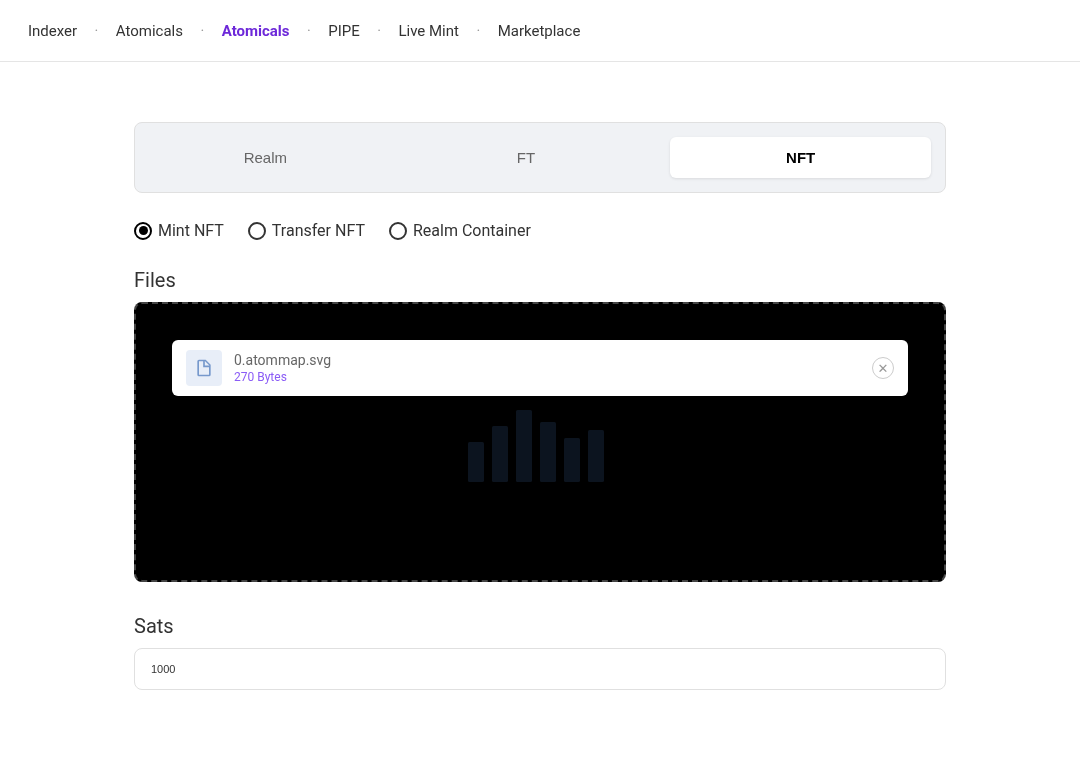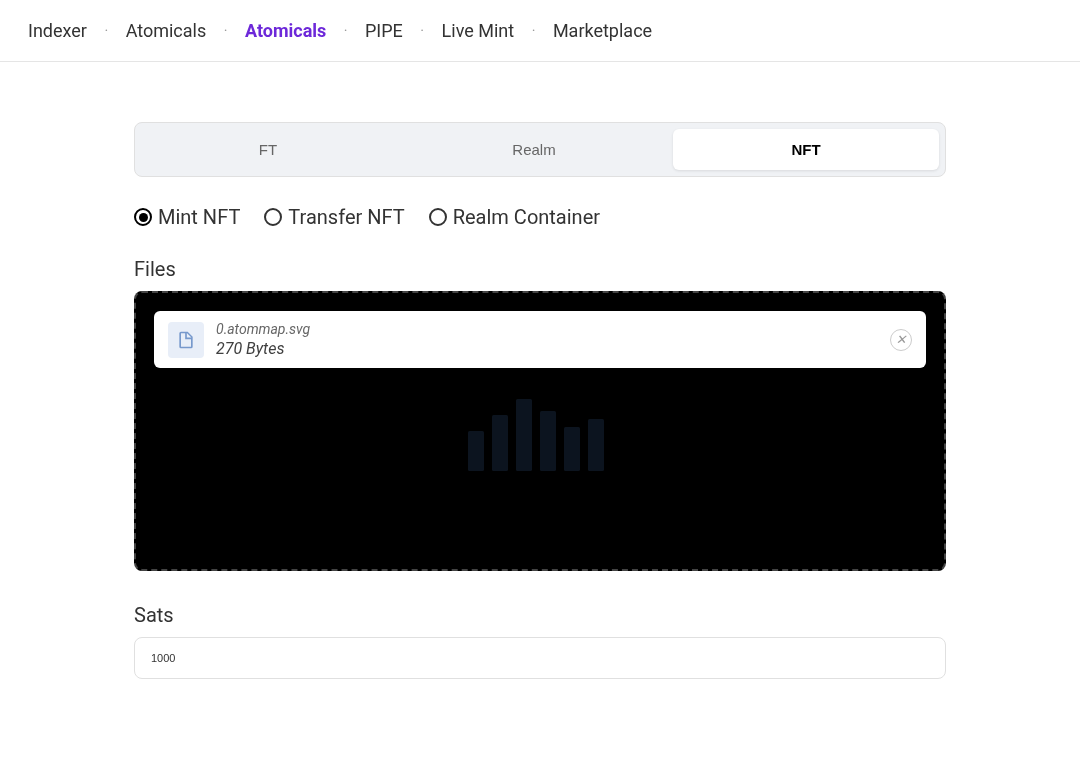--- a/index.html
+++ b/index.html
@@ -19,21 +19,21 @@
     .nav {
       display: flex;
       align-items: center;
       padding: 0 24px;
       height: 62px;
       border-bottom: 1px solid #e5e5e5;
       gap: 0;
     }
 
     .nav-item {
-      font-size: 18px;
+      font-size: 15px;
       color: #333;
       cursor: pointer;
       padding: 0 4px;
       white-space: nowrap;
       text-align: right;
     }
 
     .nav-item.active {
       font-weight: 700;
       color: #6d28d9;
@@ -72,38 +72,38 @@
       background: transparent;
       border: none;
       outline: none;
     }
 
     .tab.active {
       background: #ffffff;
       color: #000;
       font-weight: 600;
       border-radius: 6px;
-      margin: 6px;
+      margin: 14px;
       box-shadow: 0 1px 3px rgba(0,0,0,0.1);
     }
 
     
     .radio-group {
       display: flex;
       align-items: center;
       gap: 24px;
       margin-bottom: 28px;
     }
 
     .radio-label {
       display: flex;
       align-items: center;
       gap: 6px;
       cursor: pointer;
-      font-size: 20px;
+      font-size: 16px;
       color: #333;
     }
 
     .radio-circle {
       width: 18px;
       height: 18px;
       border-radius: 50%;
       border: 2px solid #333;
       display: flex;
       align-items: center;
@@ -132,24 +132,23 @@
 
     .drop-zone {
       background: #000000;
       border: 2px dashed #444;
       border-radius: 8px;
       min-height: 280px;
       display: flex;
       flex-direction: column;
       align-items: stretch;
       justify-content: flex-start;
-      padding: 18px;
+      padding: 36px;
       margin-bottom: 32px;
       position: relative;
-      font-style: italic;
     }
 
     
     .drop-zone-bg {
       position: absolute;
       top: 50%;
       left: 50%;
       transform: translate(-50%, -50%);
       opacity: 0.15;
       display: flex;
@@ -195,22 +194,22 @@
     .file-info {
       flex: 1;
     }
 
     .file-name {
       font-size: 14px;
       color: #666;
     }
 
     .file-size {
-      font-size: 16px;
-      color: #404040;
+      font-size: 12px;
+      color: #8b5cf6;
       margin-top: 2px;
     }
 
     .file-remove {
       width: 22px;
       height: 22px;
       border-radius: 50%;
       border: 1.5px solid #ccc;
       display: flex;
       align-items: center;
@@ -249,22 +248,22 @@
   <span class="nav-item">PIPE</span>
   <span class="nav-dot">•</span>
   <span class="nav-item">Live Mint</span>
   <span class="nav-dot">•</span>
   <span class="nav-item">Marketplace</span>
 </nav>
 
 <main class="main">
 
   <div class="tab-group">
+    <button class="tab">Realm</button>
     <button class="tab">FT</button>
-    <button class="tab">Realm</button>
     <button class="tab active">NFT</button>
   </div>
 
   <div class="radio-group">
     <label class="radio-label">
       <div class="radio-circle selected"></div>
       <span>Mint NFT</span>
     </label>
     <label class="radio-label">
       <div class="radio-circle"></div>

